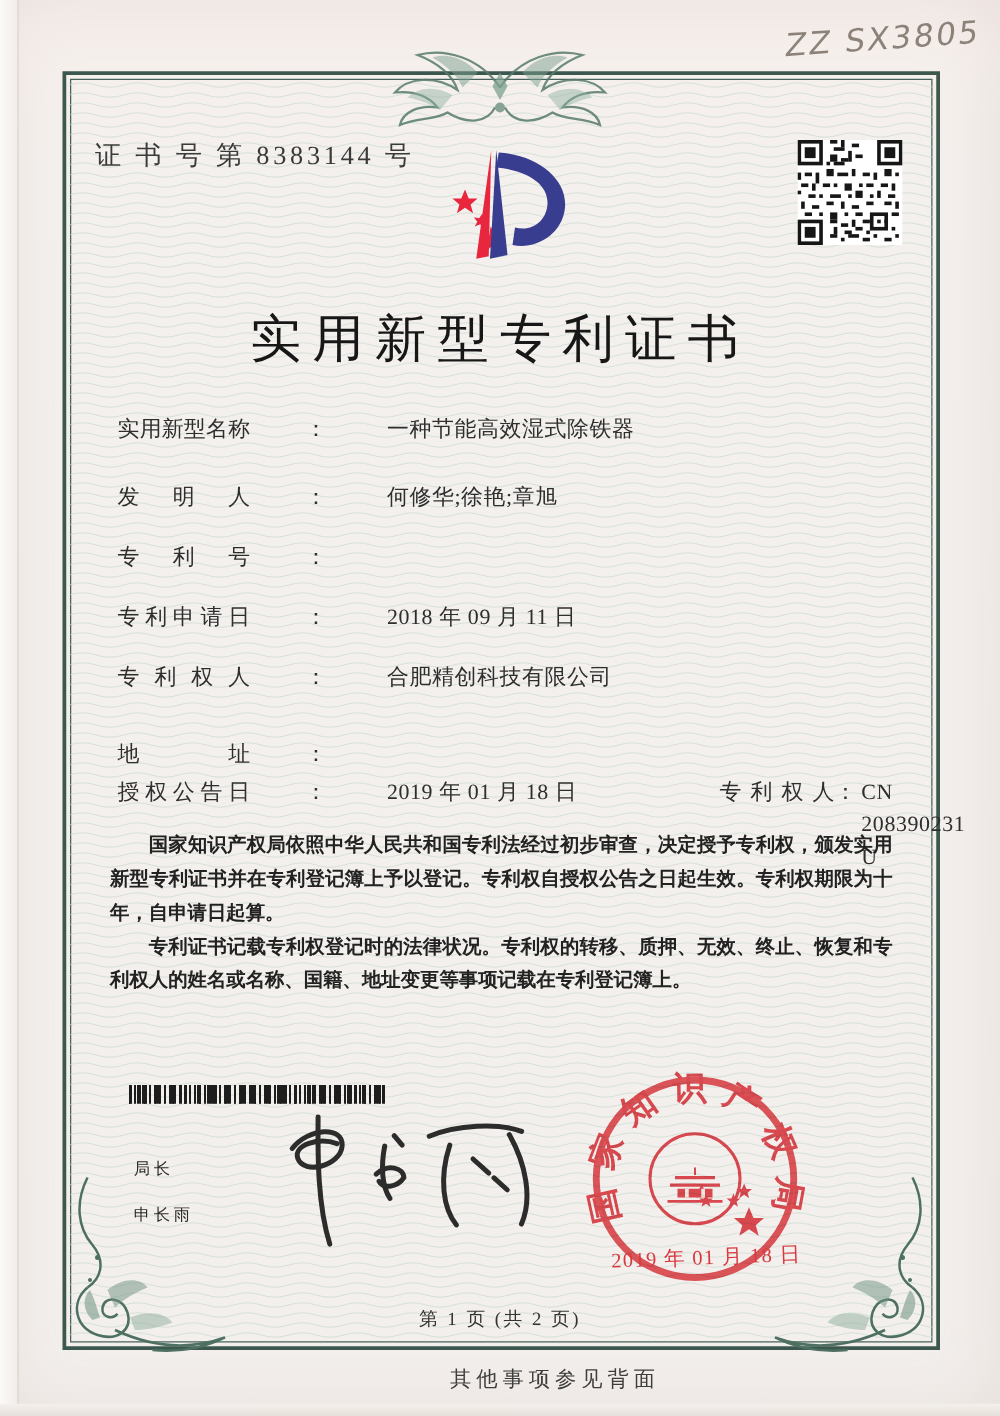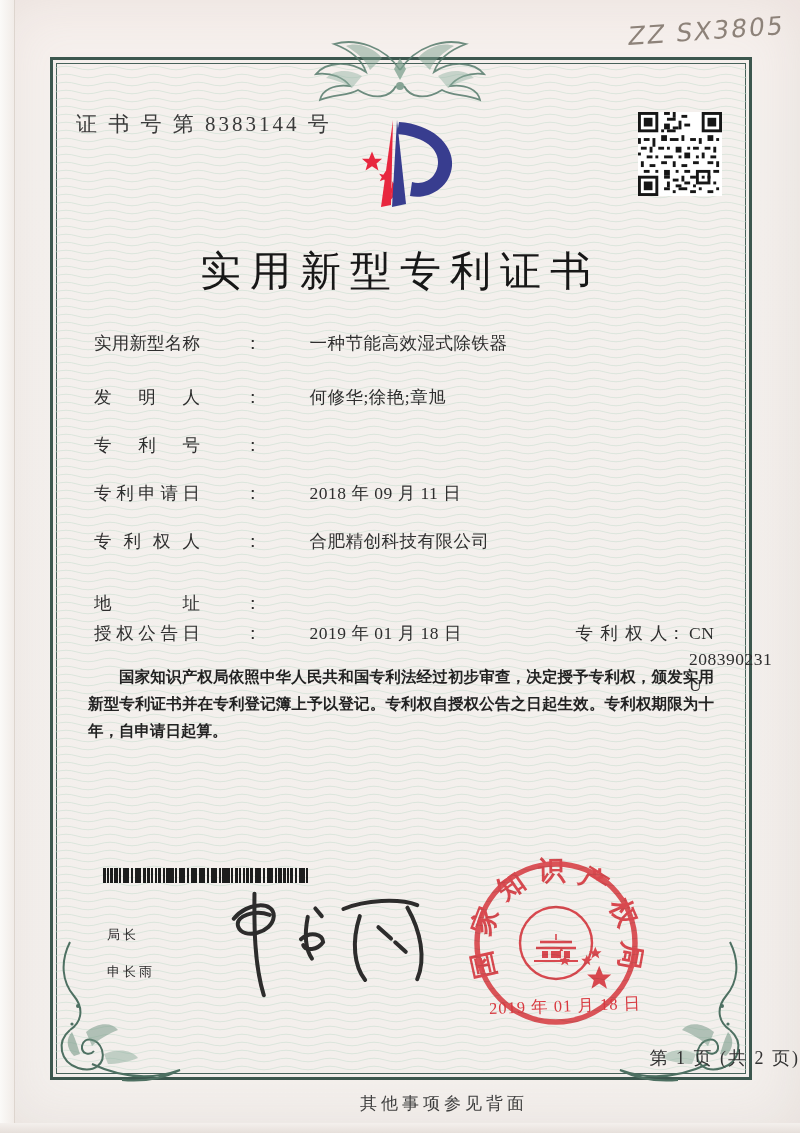--- a/index.html
+++ b/index.html
@@ -46,22 +46,22 @@
     background-image:
       repeating-linear-gradient(90deg,#1d1d1d 0 2px,transparent 2px 4px),
       repeating-linear-gradient(90deg,#1d1d1d 0 1px,transparent 1px 7px),
       repeating-linear-gradient(90deg,#1d1d1d 0 3px,transparent 3px 11px);}
   .signoff{position:absolute;left:107px;top:916px;font-size:13px;line-height:37px;
     letter-spacing:3px;color:#2a2a2a;z-index:3;}
   .signature{position:absolute;left:205px;top:880px;z-index:3;}
   .seal{position:absolute;left:468px;top:855px;z-index:4;mix-blend-mode:multiply;opacity:.94;}
   .seal-date{position:absolute;left:489px;top:995px;width:170px;font-size:16.5px;color:#d8383f;
     letter-spacing:1px;transform:rotate(-2deg);z-index:5;white-space:nowrap;}
-  .page-indicator{position:absolute;left:0;top:1046px;width:100%;text-align:right;
-    font-size:18px;letter-spacing:2px;color:#333;z-index:3;}
+  .page-indicator{position:absolute;left:0;top:1046px;width:100%;text-align:center;
+    font-size:15px;letter-spacing:2px;color:#333;z-index:3;}
   .back-note{position:absolute;left:0;top:1092px;width:100%;text-align:center;
     font-size:17px;letter-spacing:4px;color:#3d3d3d;z-index:3;padding-left:44px;}
 </style>
 </head>
 <body>
 
 <div class="photo">
 
   <div class="edge-left"></div>
   <div class="edge-bottom"></div>
@@ -372,20 +372,21 @@
       <span class="pair2">
         <span class="flabel">专利权人</span>
           <span class="fcolon">：</span>
         <span class="fvalue">CN 208390231 U</span>
       </span>
     </div>
   </div>
 
   <div class="paras">
     <p>国家知识产权局依照中华人民共和国专利法经过初步审查，决定授予专利权，颁发实用新型专利证书并在专利登记簿上予以登记。专利权自授权公告之日起生效。专利权期限为十年，自申请日起算。</p>
+    <p>专利证书记载专利权登记时的法律状况。专利权的转移、质押、无效、终止、恢复和专利权人的姓名或名称、国籍、地址变更等事项记载在专利登记簿上。</p>
   </div>
 
   <div class="barcode"></div>
 
   <div class="signoff">
     <div>局长</div>
     <div>申长雨</div>
   </div>
 
   <svg class="signature" width="240" height="118" viewBox="0 0 240 118">

